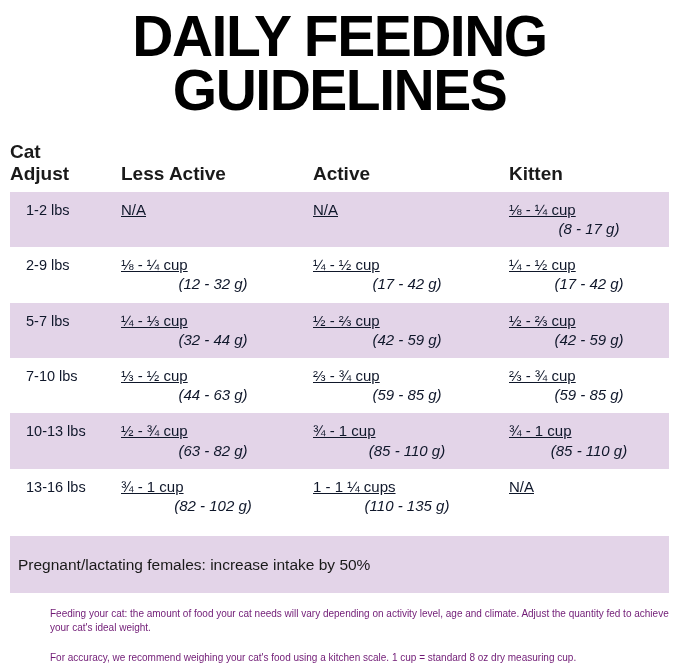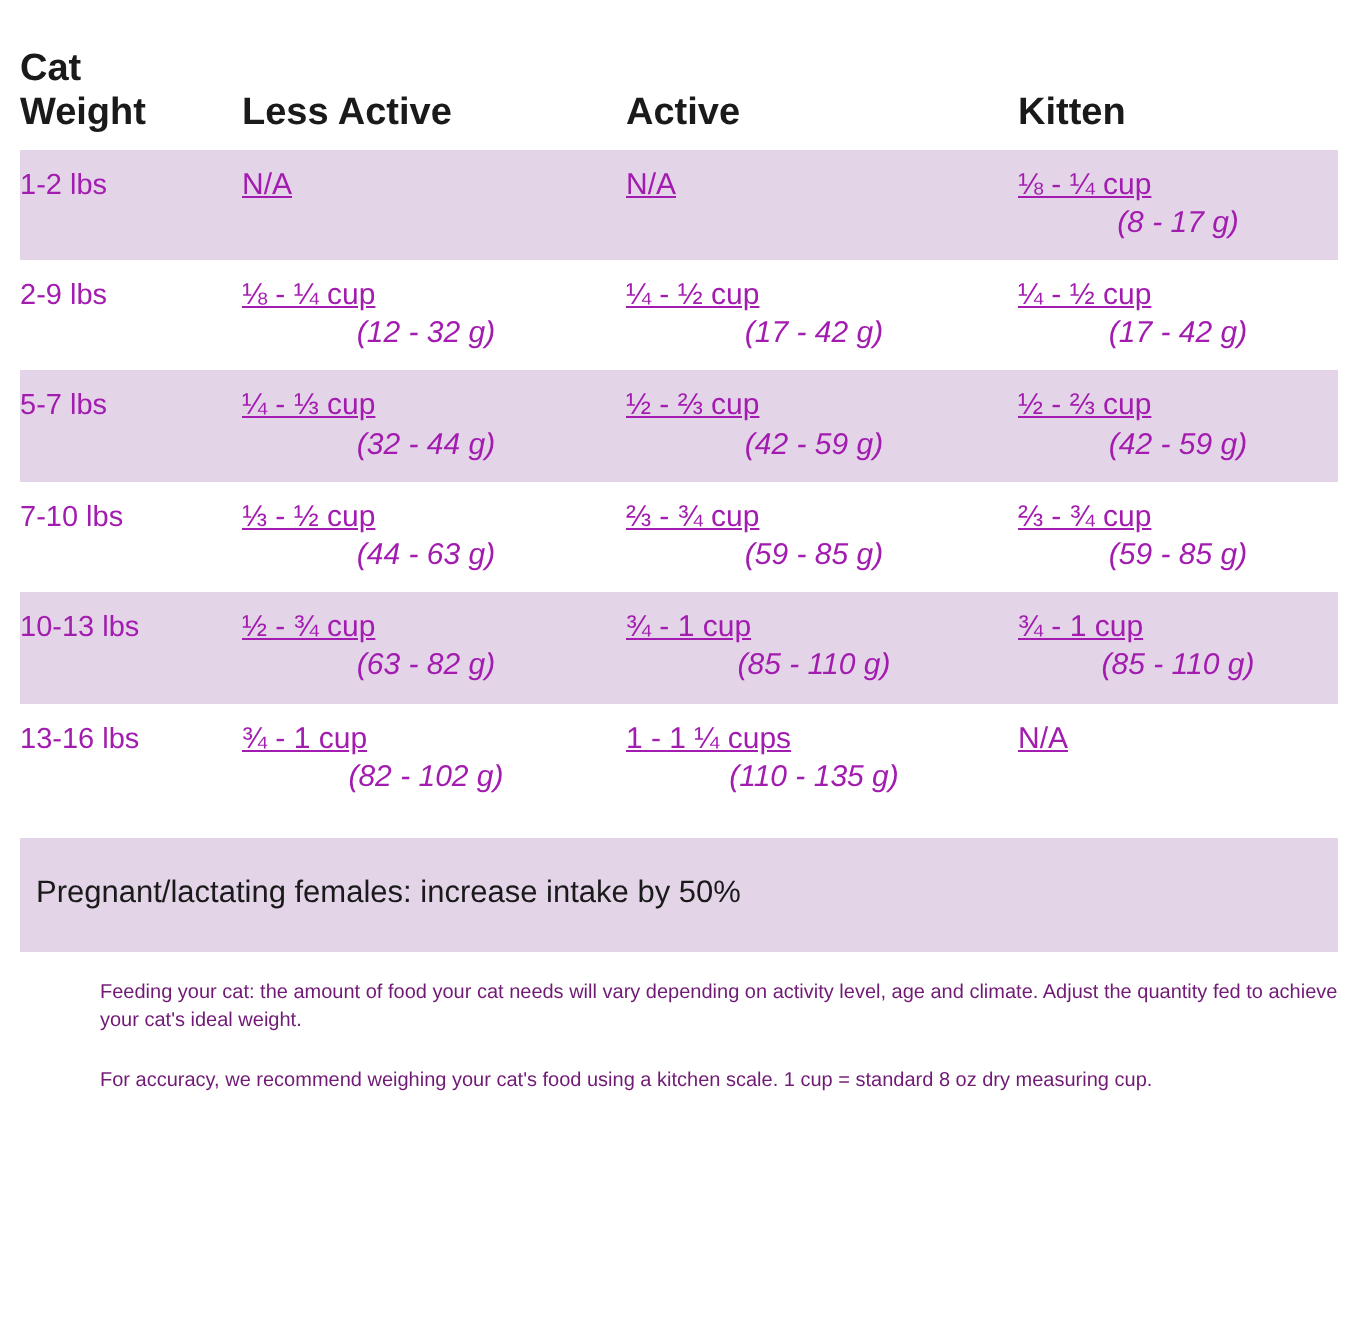--- a/index.html
+++ b/index.html
@@ -56,22 +56,22 @@
   }
   table.feeding th .wtop {
     display: block;
   }
   table.feeding th.cell-pad {
     padding-left: 8px;
   }
   table.feeding td {
     vertical-align: top;
     font-size: 15px;
-    color: #a21caf;
-    padding: 8px 0 9px 0;
+    color: #0f172a;
+    padding: 8px 0 9px 16px;
     line-height: 1.28;
   }
   table.feeding td.cell-pad {
     padding-left: 8px;
   }
   table.feeding td.weight {
     font-size: 14.5px;
     padding-top: 9px;
   }
   tr.shaded td {
@@ -108,33 +108,37 @@
     color: #701a75;
     margin-bottom: 16px;
     margin-left: 40px;
   }
 </style>
 </head>
 <body>
 
 <div class="page">
 
+  <h1 class="title">
+    <span class="line">DAILY FEEDING</span>
+    <span class="line">GUIDELINES</span>
+  </h1>
 
   <table class="feeding">
     <colgroup>
       <col class="c0">
         <col class="c1">
         <col class="c2">
         <col class="c3">
     </colgroup>
     <thead>
       <tr>
         <th>
           <span class="wtop">Cat</span>
-          <span>Weight</span>
+          <span>Adjust</span>
         </th>
         <th class="cell-pad">Less Active</th>
         <th class="cell-pad">Active</th>
         <th class="cell-pad">Kitten</th>
       </tr>
     </thead>
     <tbody>
 
       <tr class="shaded">
         <td class="weight">1-2 lbs</td>

